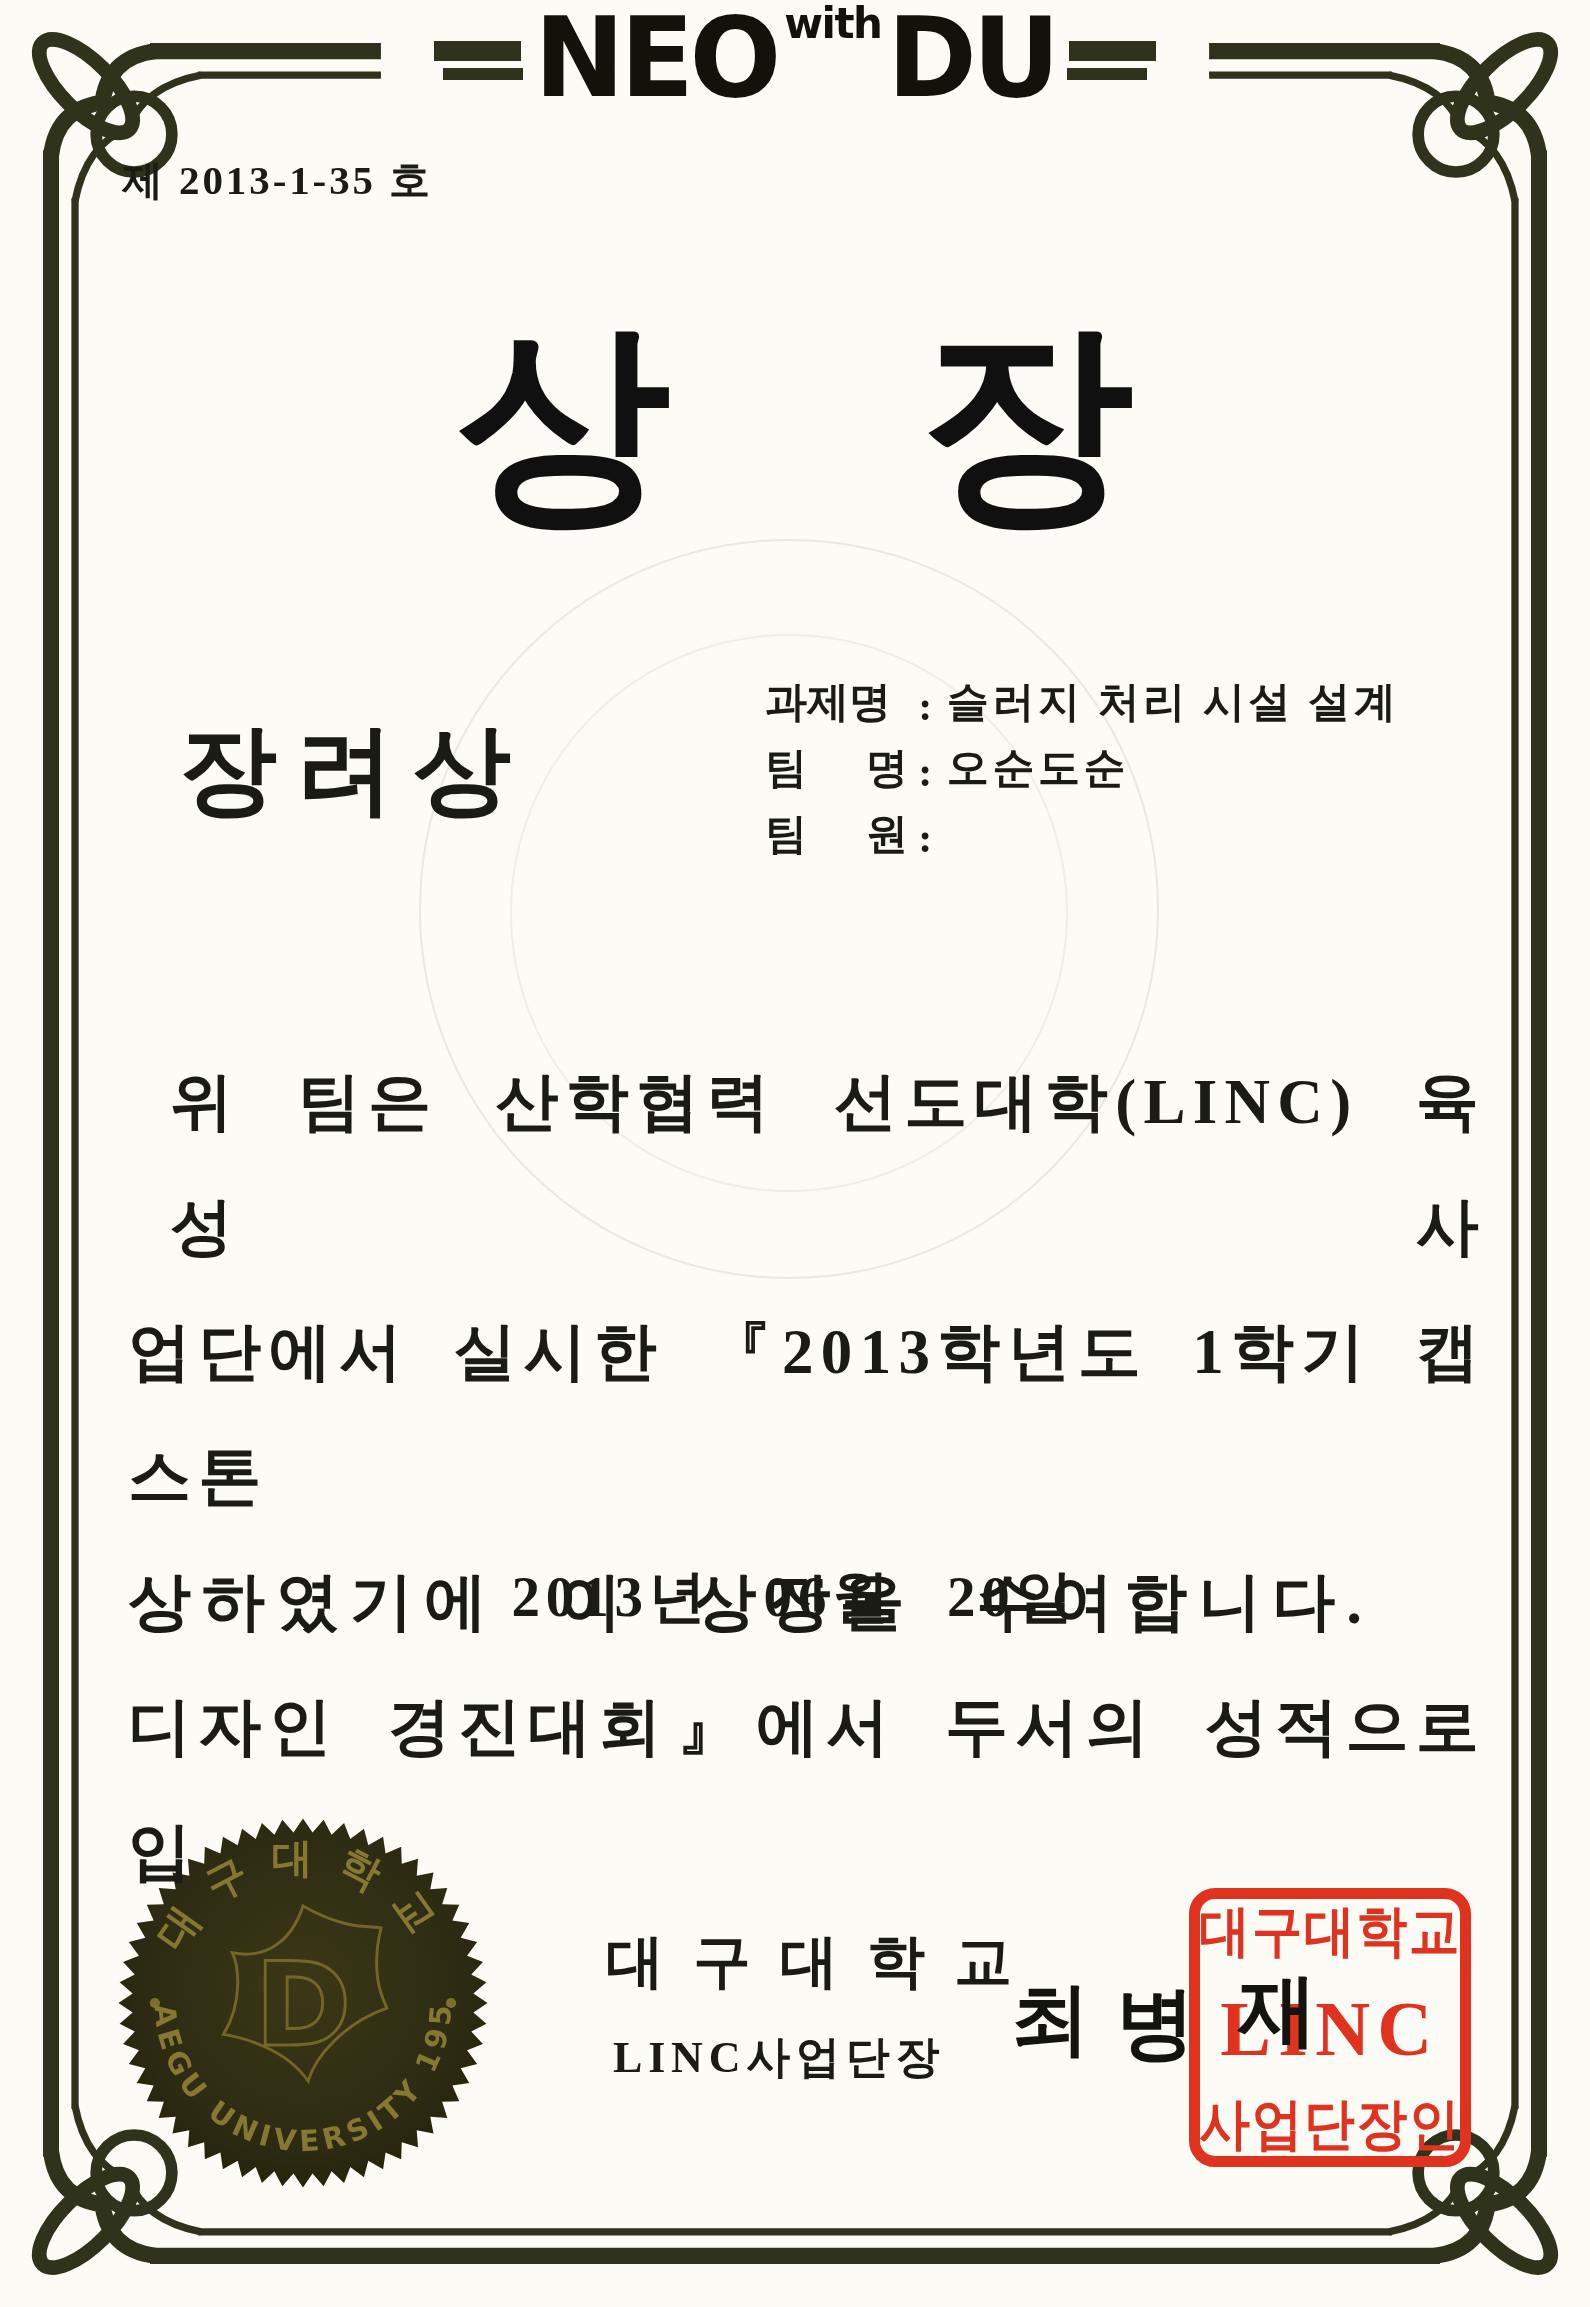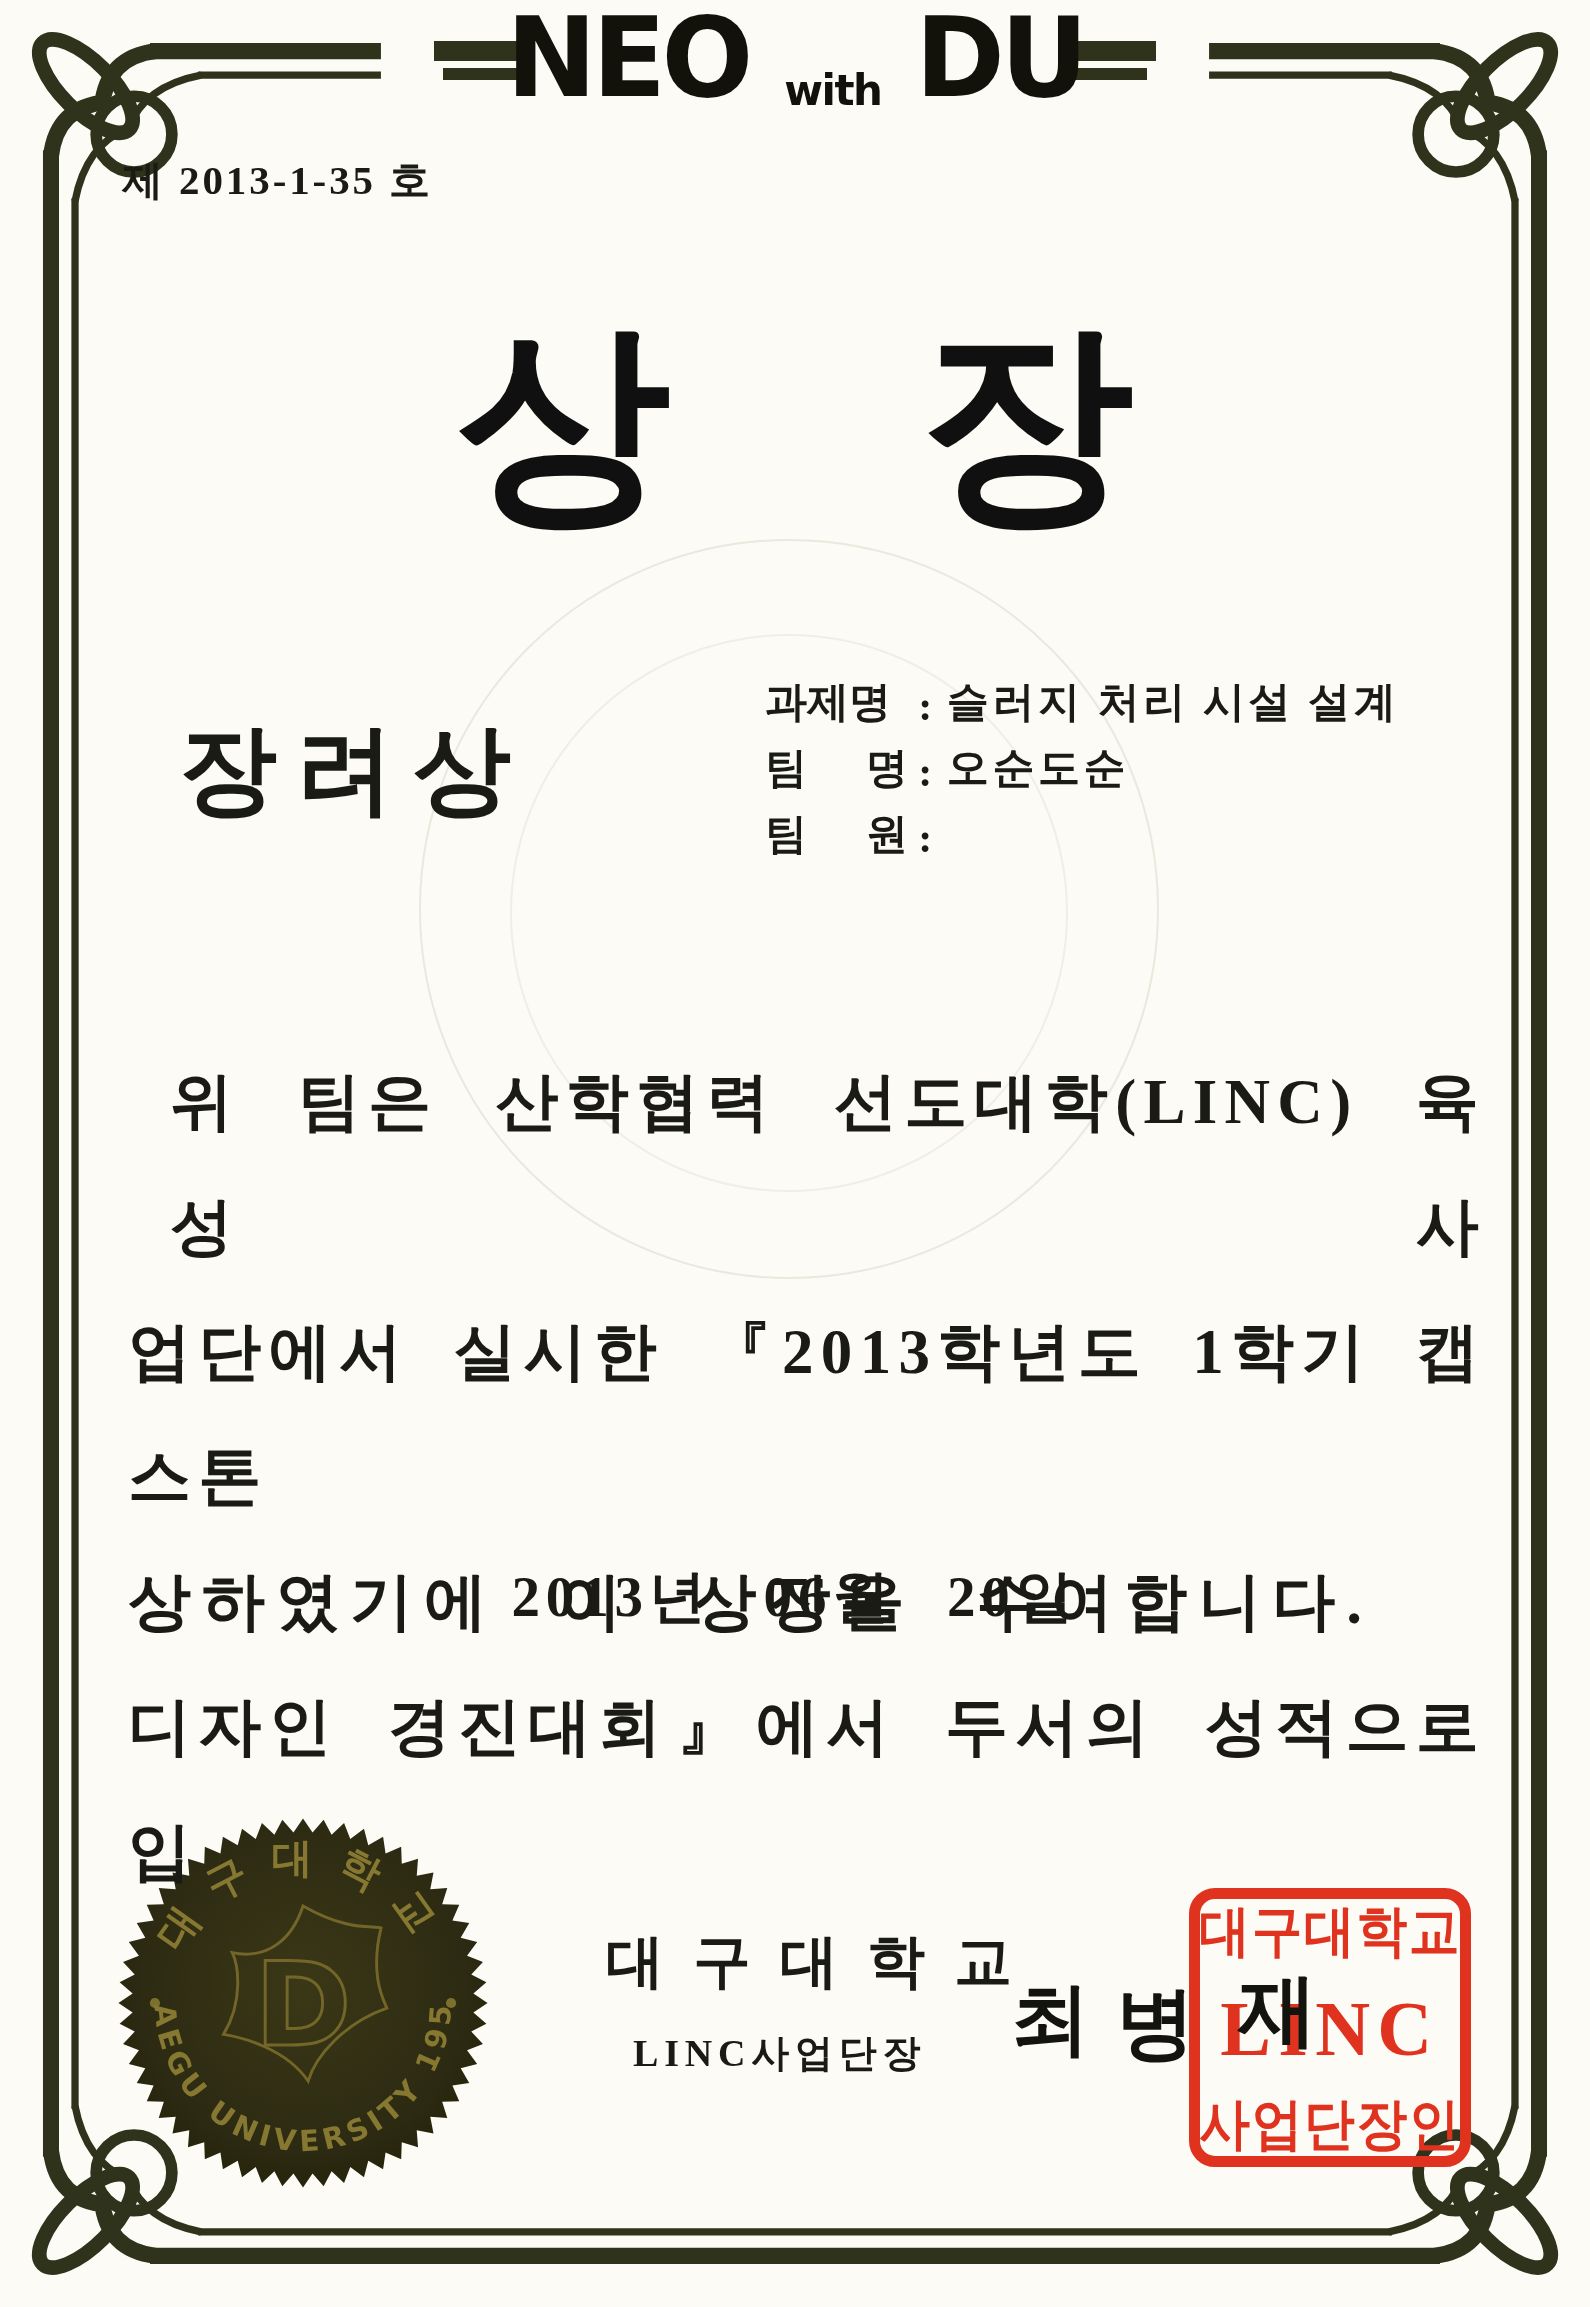--- a/index.html
+++ b/index.html
@@ -17,23 +17,23 @@
     background:var(--paper);
     overflow:hidden;
     font-family:"Liberation Serif","DejaVu Serif",serif;
     color:var(--ink);
   }
   svg.frame{position:absolute;left:0;top:0;z-index:1;}
   .bar{position:absolute;background:var(--border);z-index:2;}
 
   .logo{
     position:absolute;left:50%;top:4.4px;transform:translateX(-50%);
-    display:flex;align-items:flex-end;z-index:3;
+    display:flex;align-items:flex-start;z-index:3;
     font-family:"DejaVu Sans","Liberation Sans",sans-serif;
-    font-weight:900;color:#12120a;white-space:nowrap;gap:28px;
+    font-weight:900;color:#12120a;white-space:nowrap;
   }
   .logo .big{font-size:108px;line-height:1;letter-spacing:-4.4px;transform:scaleY(1.02);}
   .logo .small{font-size:42px;line-height:1;margin:-1.5px 5.8px 0 7.3px;letter-spacing:-1.5px;}
 
   .docno{
     position:absolute;left:122px;top:153px;z-index:3;
     font-size:41px;font-weight:600;letter-spacing:2.9px;
   }
   .watermark{
     position:absolute;left:419px;top:539px;width:736px;height:736px;
@@ -69,21 +69,21 @@
   }
   .body-line.first{padding-left:42px;}
   .body-line.last{text-align-last:left;letter-spacing:11px;word-spacing:34px;}
 
   .date-line{
     position:absolute;left:0;right:0;top:1559px;text-align:center;z-index:3;
     font-size:57px;font-weight:700;letter-spacing:5.8px;word-spacing:32px;
   }
 
   .sig-org{position:absolute;left:606px;top:1923px;z-index:3;font-size:58px;font-weight:700;letter-spacing:29px;white-space:nowrap;}
-  .sig-dept{position:absolute;left:633px;top:2028px;z-index:3;font-size:38px;font-weight:700;letter-spacing:5.8px;white-space:nowrap;}
+  .sig-dept{position:absolute;left:613px;top:2028px;z-index:3;font-size:44px;font-weight:700;letter-spacing:5.8px;white-space:nowrap;}
   .sig-char{position:absolute;z-index:4;font-size:79px;font-weight:700;color:#14140e;}
   .sig-char.c1{left:1011px;top:1967px;}
   .sig-char.c2{left:1116px;top:1971px;}
   .sig-char.c3{left:1238px;top:1958px;}
 
   .stamp{
     position:absolute;left:1189px;top:1888px;width:251px;height:240px;z-index:2;
     border:11.7px solid var(--stamp-red);border-radius:26px;
     display:flex;flex-direction:column;justify-content:space-between;
     align-items:center;padding:8.7px 4.4px;box-sizing:content-box;

